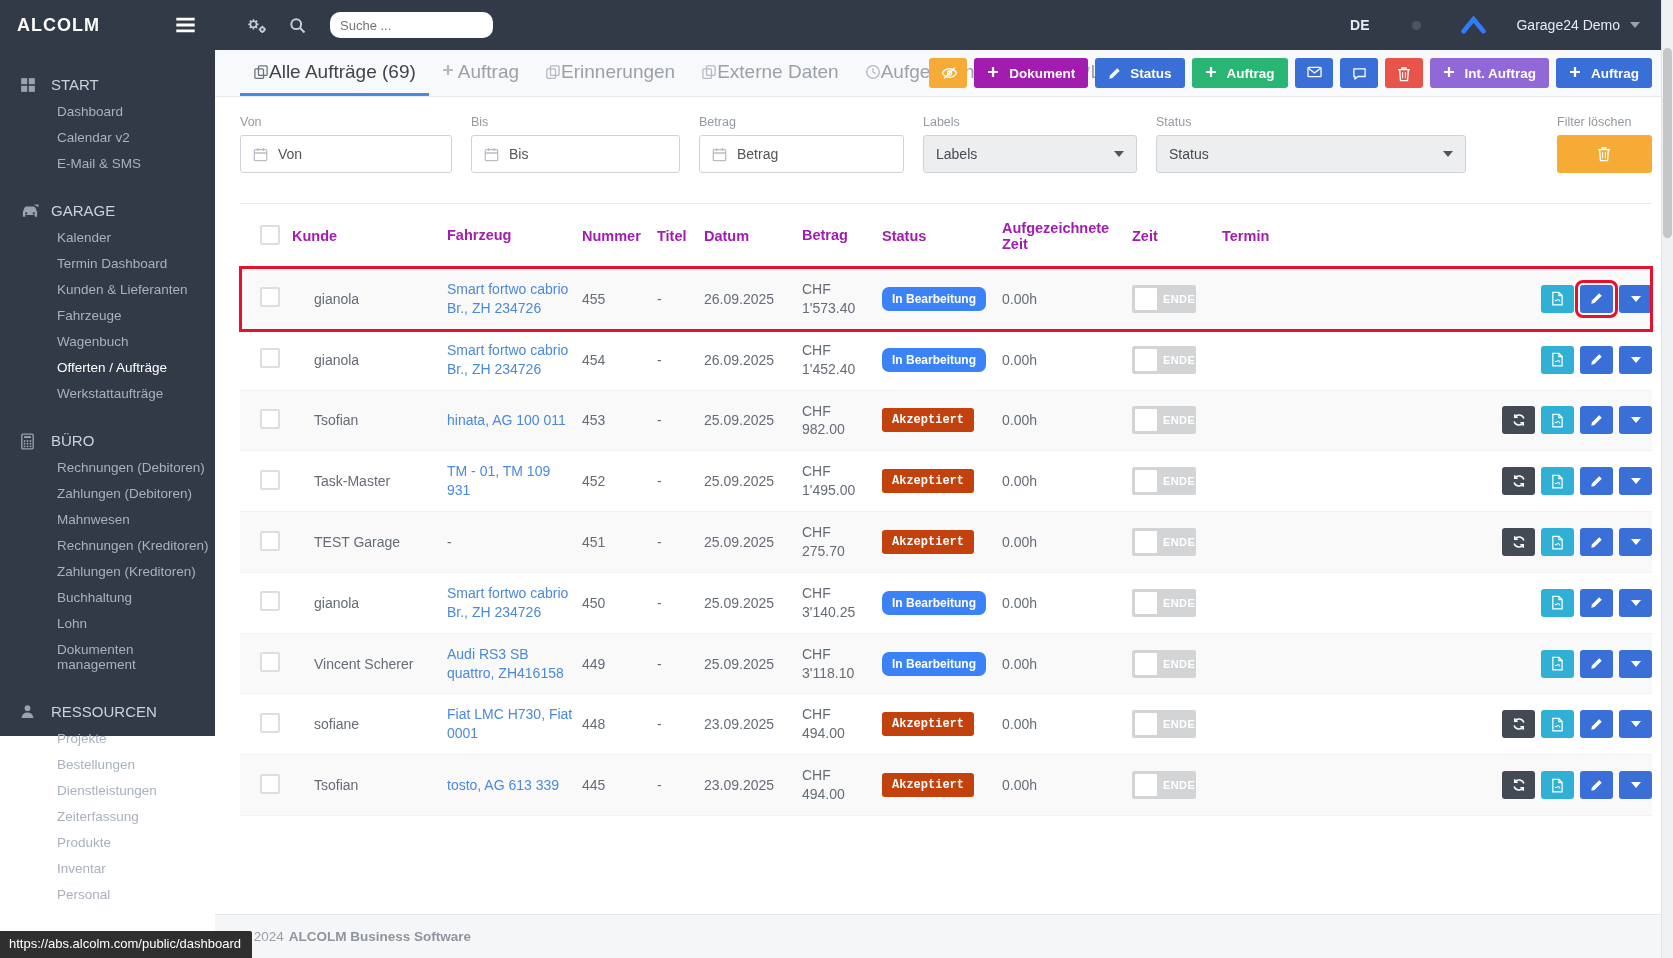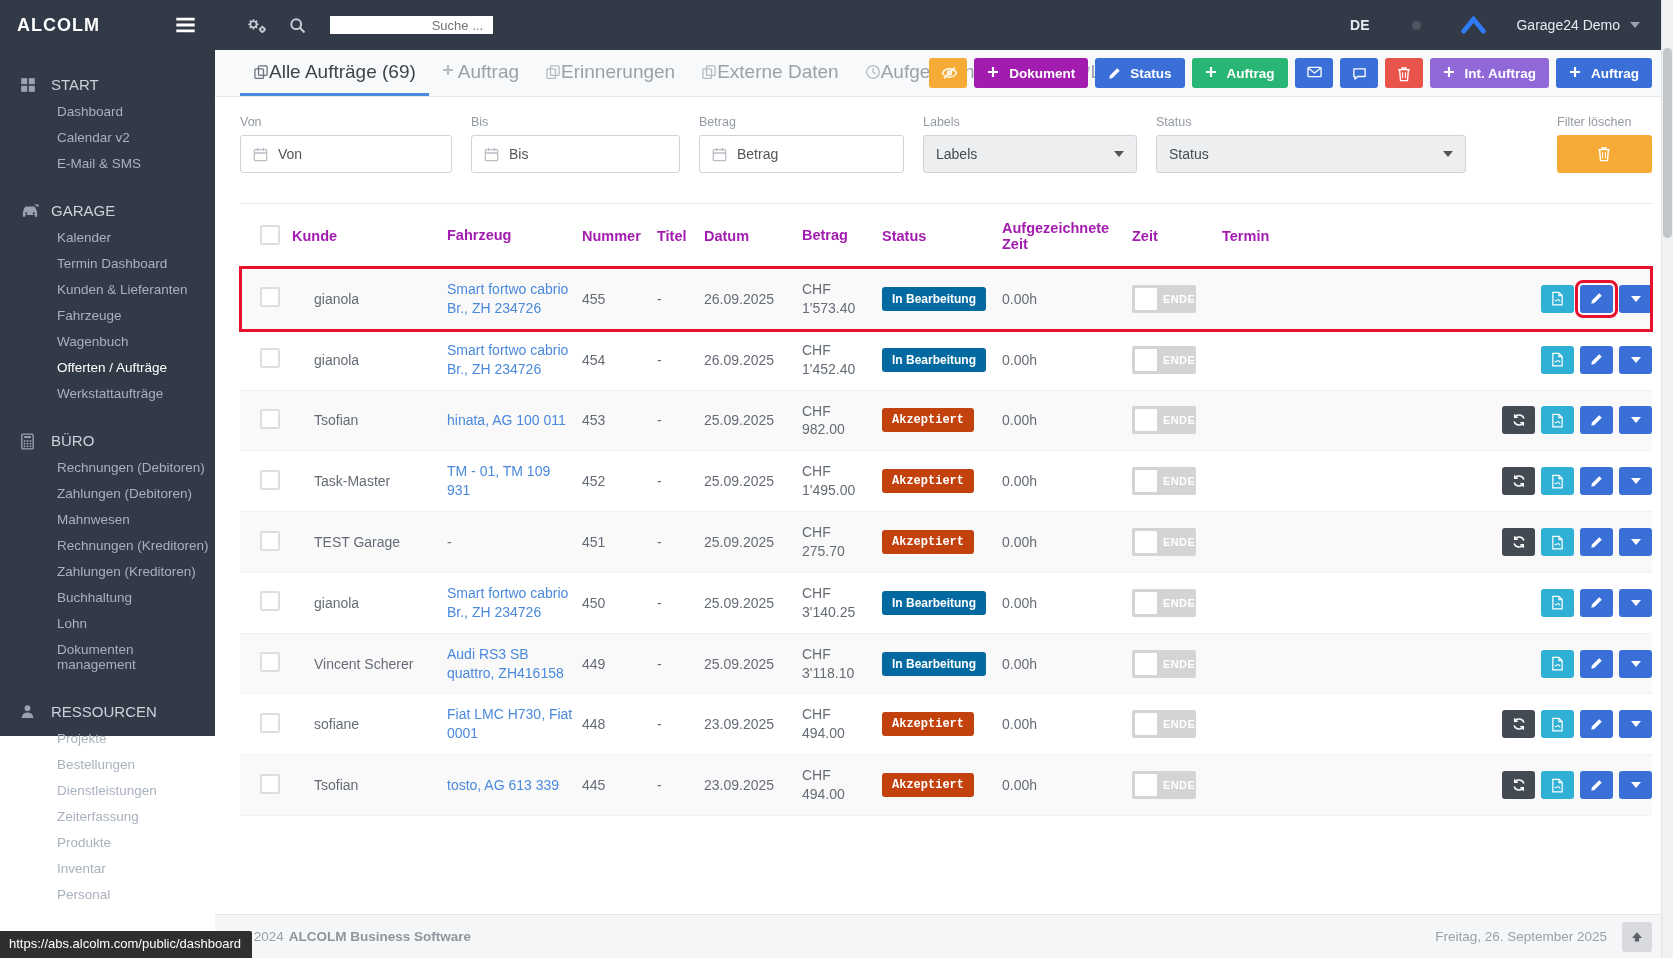--- a/index.html
+++ b/index.html
@@ -17,21 +17,21 @@
   .sect-head { display:flex; align-items:center; gap:13px; padding-left:20px; height:27px; color:#ccd2da; font-size:15px; }
   .sect-head .icn { width:18px; height:16px; color:#99a2ae; flex:0 0 auto; }
   .s-item { display:block; padding:5.5px 6px 5.5px 57px; color:#a9b1bd; font-size:13.5px; text-decoration:none; cursor:pointer; }
   .s-item.active { color:#ffffff; }
 
   
   .navbar { position:absolute; left:215px; top:0; right:0; height:50px; background:#323947; display:flex; align-items:center; padding:0 33px 0 30px; z-index:4; }
   .nav-ic { color:#c6ccd5; cursor:pointer; }
   .nav-ic.gears { width:24px; height:19px; margin-right:20px; }
   .nav-ic.mag { width:17px; height:17px; margin-right:24px; }
-  .search-input { width:163px; height:18px; border:none; border-radius:0; padding:0 10px; font-size:13px; color:#333; outline:none;text-align:right; }
+  .search-input { width:163px; height:26px; border:none; border-radius:10px; padding:0 10px; font-size:13px; color:#333; outline:none; }
   .nav-right { margin-left:auto; display:flex; align-items:center; }
   .nav-lang { color:#e6eaf0; font-size:14px; font-weight:bold; cursor:pointer; }
   .nav-dot { width:9px; height:9px; border-radius:50%; background:#4e555f; margin:0 39px 0 43px; }
   .brand-chevron { width:27px; height:18px; margin-right:29px; }
   .nav-user { color:#e6eaf0; font-size:14px; margin-right:10px; cursor:pointer; }
   .nav-caret { width:10px; height:6px; color:#98a1ad; }
 
   
   .tabstrip { position:absolute; left:215px; top:50px; right:12px; height:47px; background:#f8f9fb; border-bottom:1px solid #e7e9ec; display:flex; align-items:stretch; padding-left:25px; z-index:3; overflow:hidden; }
   .tab { display:flex; align-items:center; padding:16px 13px; font-size:19px; color:#9aa1a9; border-bottom:3px solid transparent; white-space:nowrap; cursor:pointer; }
@@ -72,21 +72,21 @@
   .doc-gray { color:#b6bcc4; } .doc-red { color:#e8544a; }
   .c-fahr { width:135px; flex:0 0 auto; padding-right:8px; line-height:1.35; }
   .c-fahr a { color:#4a89dc; text-decoration:none; cursor:pointer; }
   .c-num { width:75px; flex:0 0 auto; }
   .c-titel { width:47px; flex:0 0 auto; }
   .c-datum { width:98px; flex:0 0 auto; }
   .c-betrag { width:80px; flex:0 0 auto; line-height:1.35; }
   .c-betrag span { display:block; }
   .c-status { width:120px; flex:0 0 auto; }
   .badge { display:inline-block; padding:5px 10px; border-radius:3px; color:#fff; font-size:12px; font-weight:bold; white-space:nowrap; }
-  .badge.danger { background:#0369a1; } .badge.info { background:#c2410c;font-family:Liberation Mono, monospace; }
+  .badge.danger { background:#3b82f6;border-radius:7px; } .badge.info { background:#c2410c;font-family:Liberation Mono, monospace; }
   .c-rec { width:130px; flex:0 0 auto; }
   .c-zeit { width:90px; flex:0 0 auto; }
   .ende { width:64px; height:28px; background:#d2d4d6; border-radius:2px; position:relative; display:flex; align-items:center; color:#fff; font-size:11px; font-weight:bold; letter-spacing:.4px; cursor:pointer; }
   .ende .knob { position:absolute; left:3px; top:3px; width:22px; height:22px; background:#fff; border-radius:1px; }
   .ende .ende-lbl { margin-left:31px; }
   .c-termin { width:95px; flex:0 0 auto; }
   .c-act { flex:1; display:flex; justify-content:flex-end; gap:6px; }
   .abtn { width:33px; height:28px; border:none; border-radius:3px; color:#fff; display:flex; align-items:center; justify-content:center; cursor:pointer; }
   .abtn .b-ic { width:14px; height:15px; }
   .abtn.dark { background:#434a54; } .abtn.info { background:#31b0d5; } .abtn.primary { background:#3b6fd8; }
@@ -934,29 +934,19 @@
             </span>
           </button>
         </span>
       </div>
     </div>
 </main>
 
 <footer class="footer">
   <span>© 2024</span>
   <span class="f-brand">ALCOLM Business Software</span>
-  <div class="f-right">
-    <span>Freitag, 26. September 2025</span>
-    <button class="top-btn">
-      <span class="b-ic">
-          <svg viewBox="0 0 12 12" width="12" height="12" fill="currentColor">
-            <path d="M6 1.2L11 7H8.1v3.6H3.9V7H1z"></path>
-          </svg>
-        </span>
-    </button>
-  </div>
 </footer>
 
 <div class="scrollbar">
   <div class="thumb"></div>
 </div>
 
 <div class="statusbar">https://abs.alcolm.com/public/dashboard</div>
 
 </body></html>

